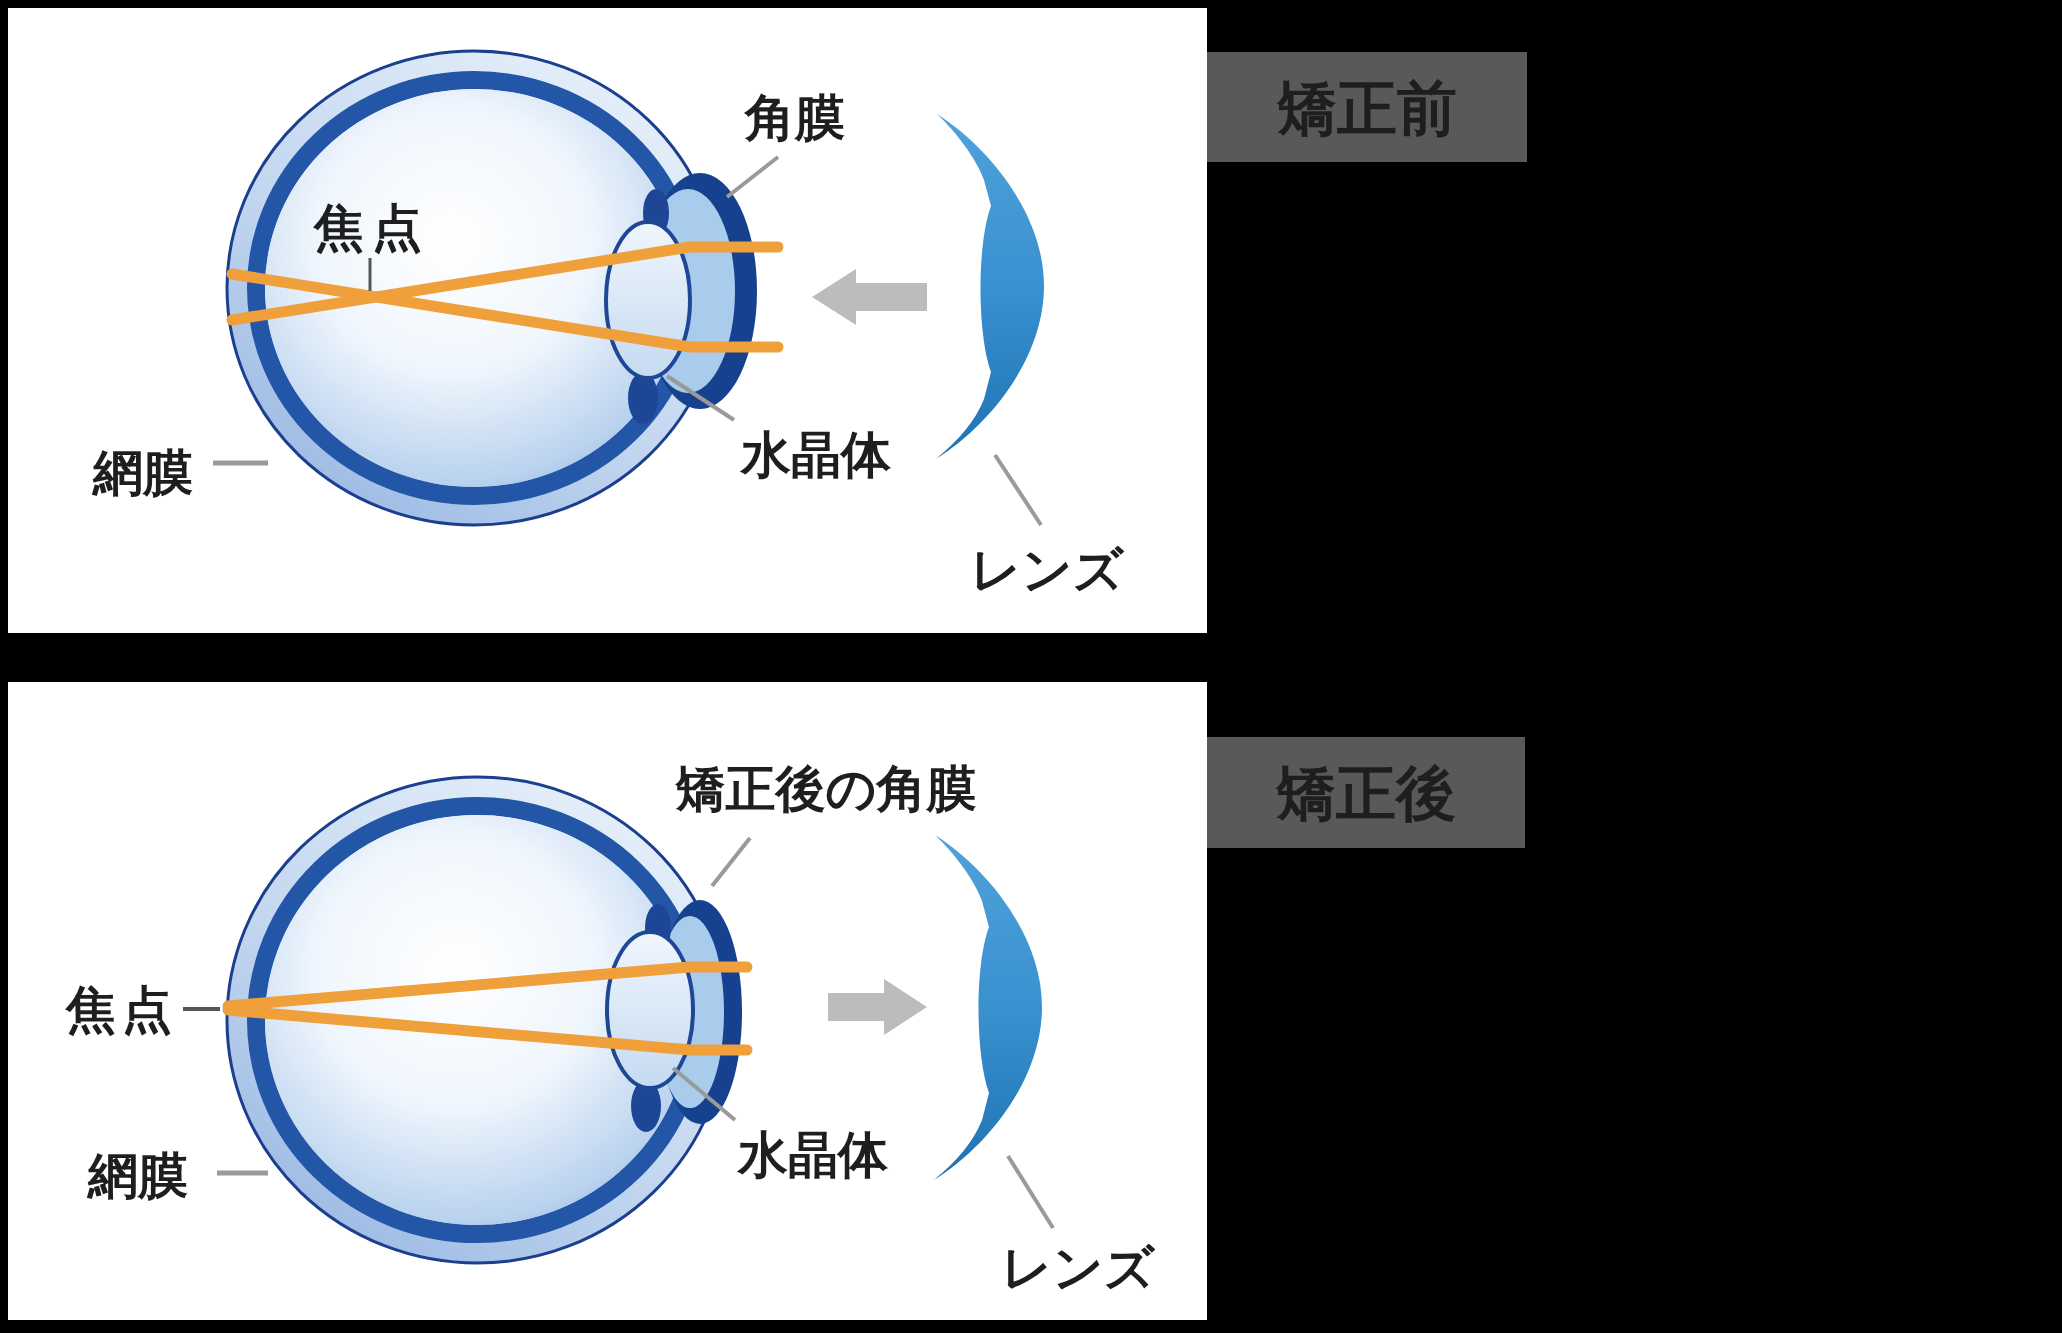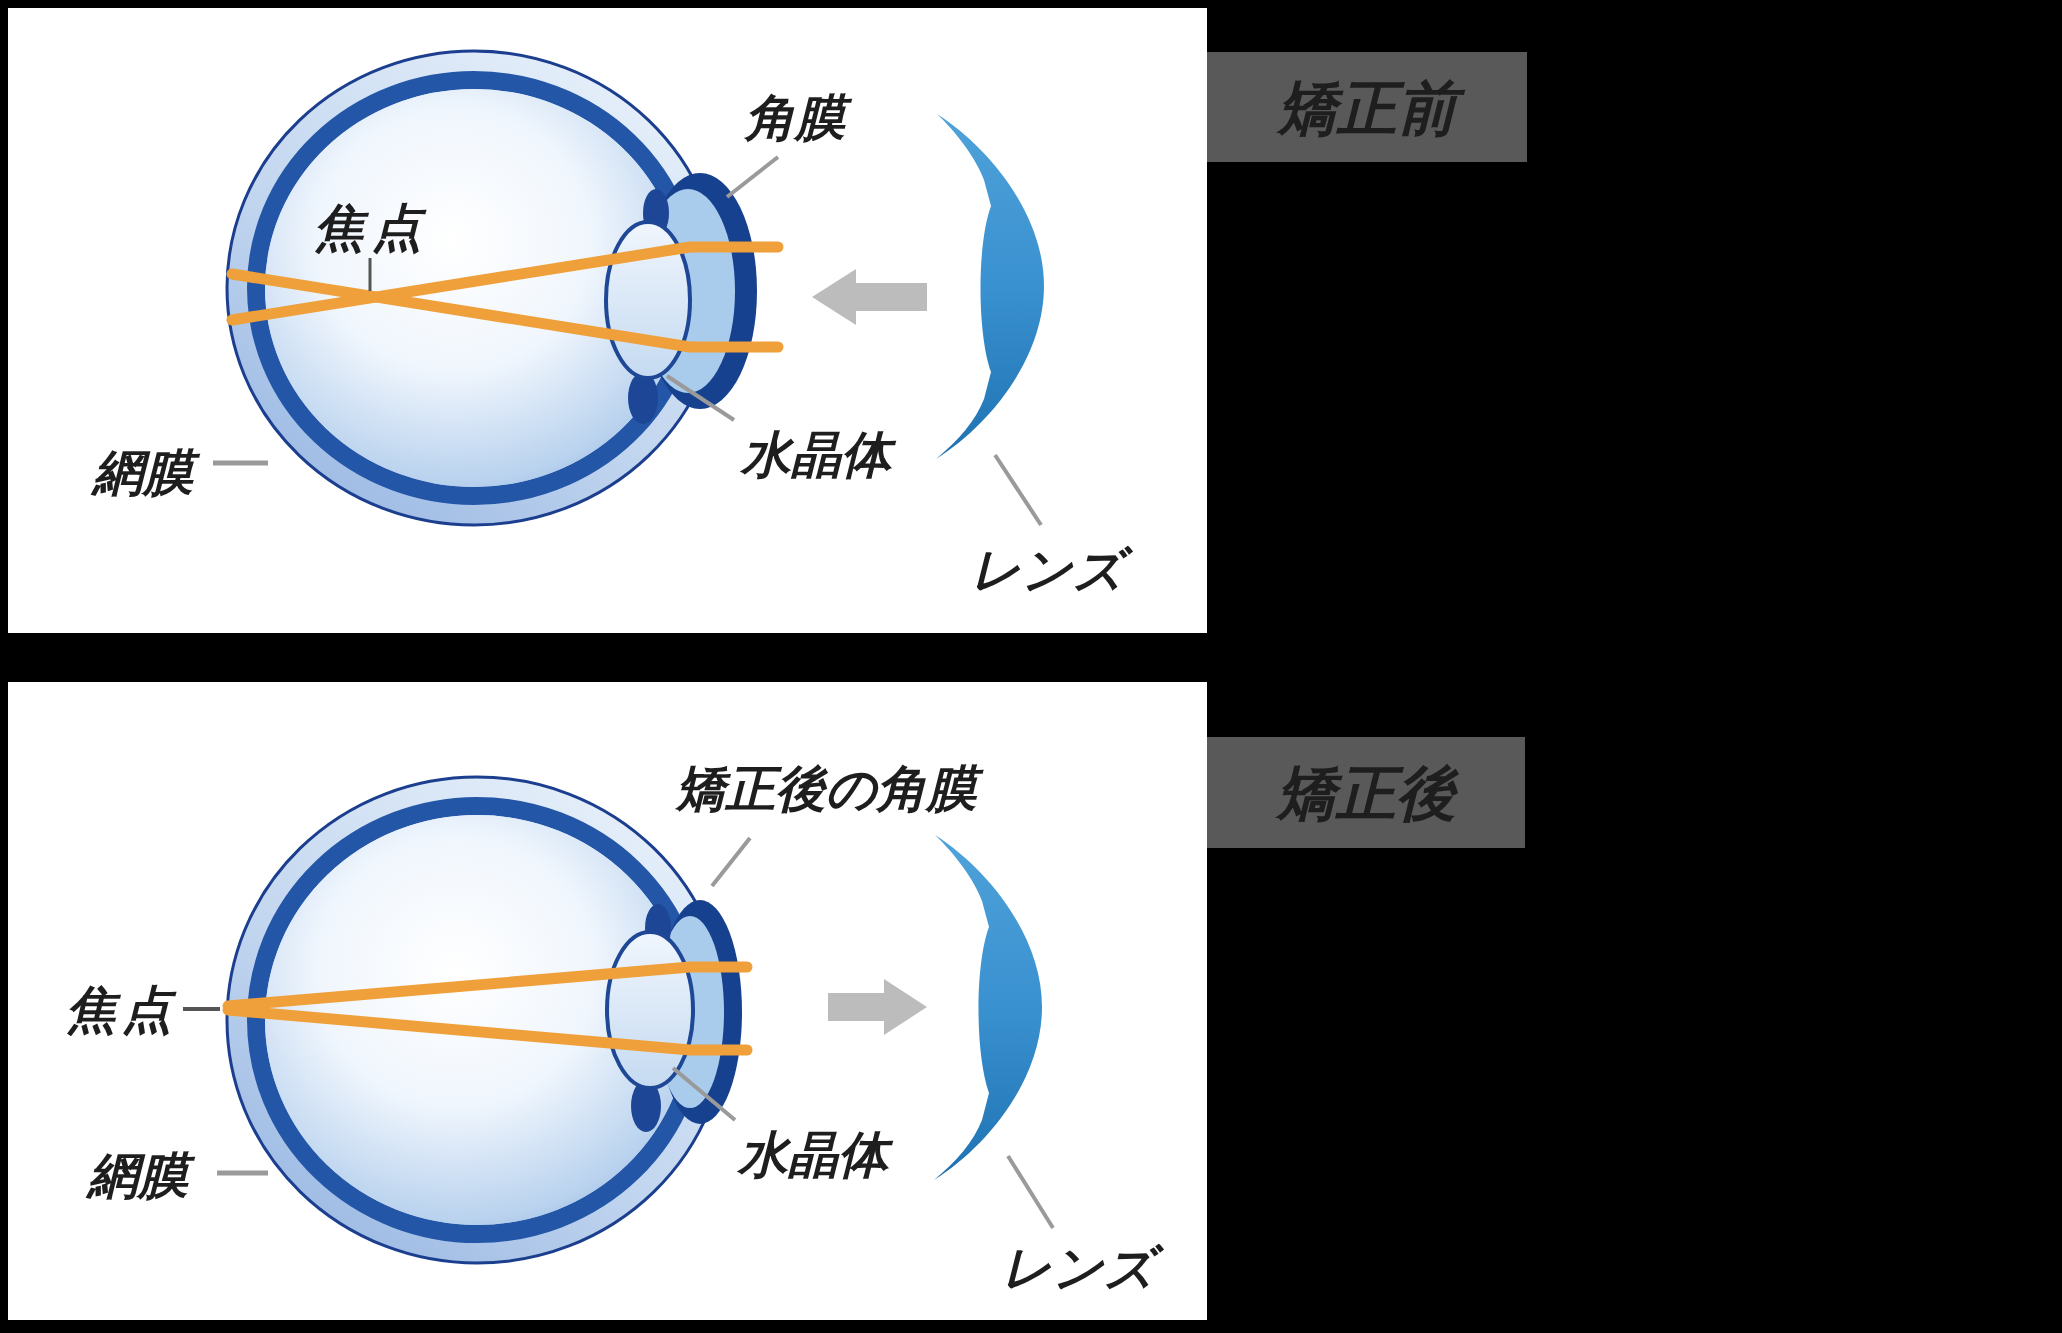--- a/index.html
+++ b/index.html
@@ -1,16 +1,16 @@
 <!DOCTYPE html>
 <html><head>
 <meta charset="utf-8">
 <style>
   html,body{margin:0;padding:0;background:#000;}
-  .stage{position:relative;width:2062px;height:1333px;background:#000;overflow:hidden;font-style:italic;}
+  .stage{position:relative;width:2062px;height:1333px;background:#000;overflow:hidden;}
   svg{display:block;width:2062px;height:1333px;}
   text{font-family:"Liberation Sans","DejaVu Sans",sans-serif;fill:#1e1e1e;font-weight:600;}
   .label{font-size:50px;}
   .badge-text{font-size:60px;font-weight:700;}
 </style>
 </head>
 <body>
 
 <div class="stage">
 <svg viewBox="0 0 2062 1333" xmlns="http://www.w3.org/2000/svg">

